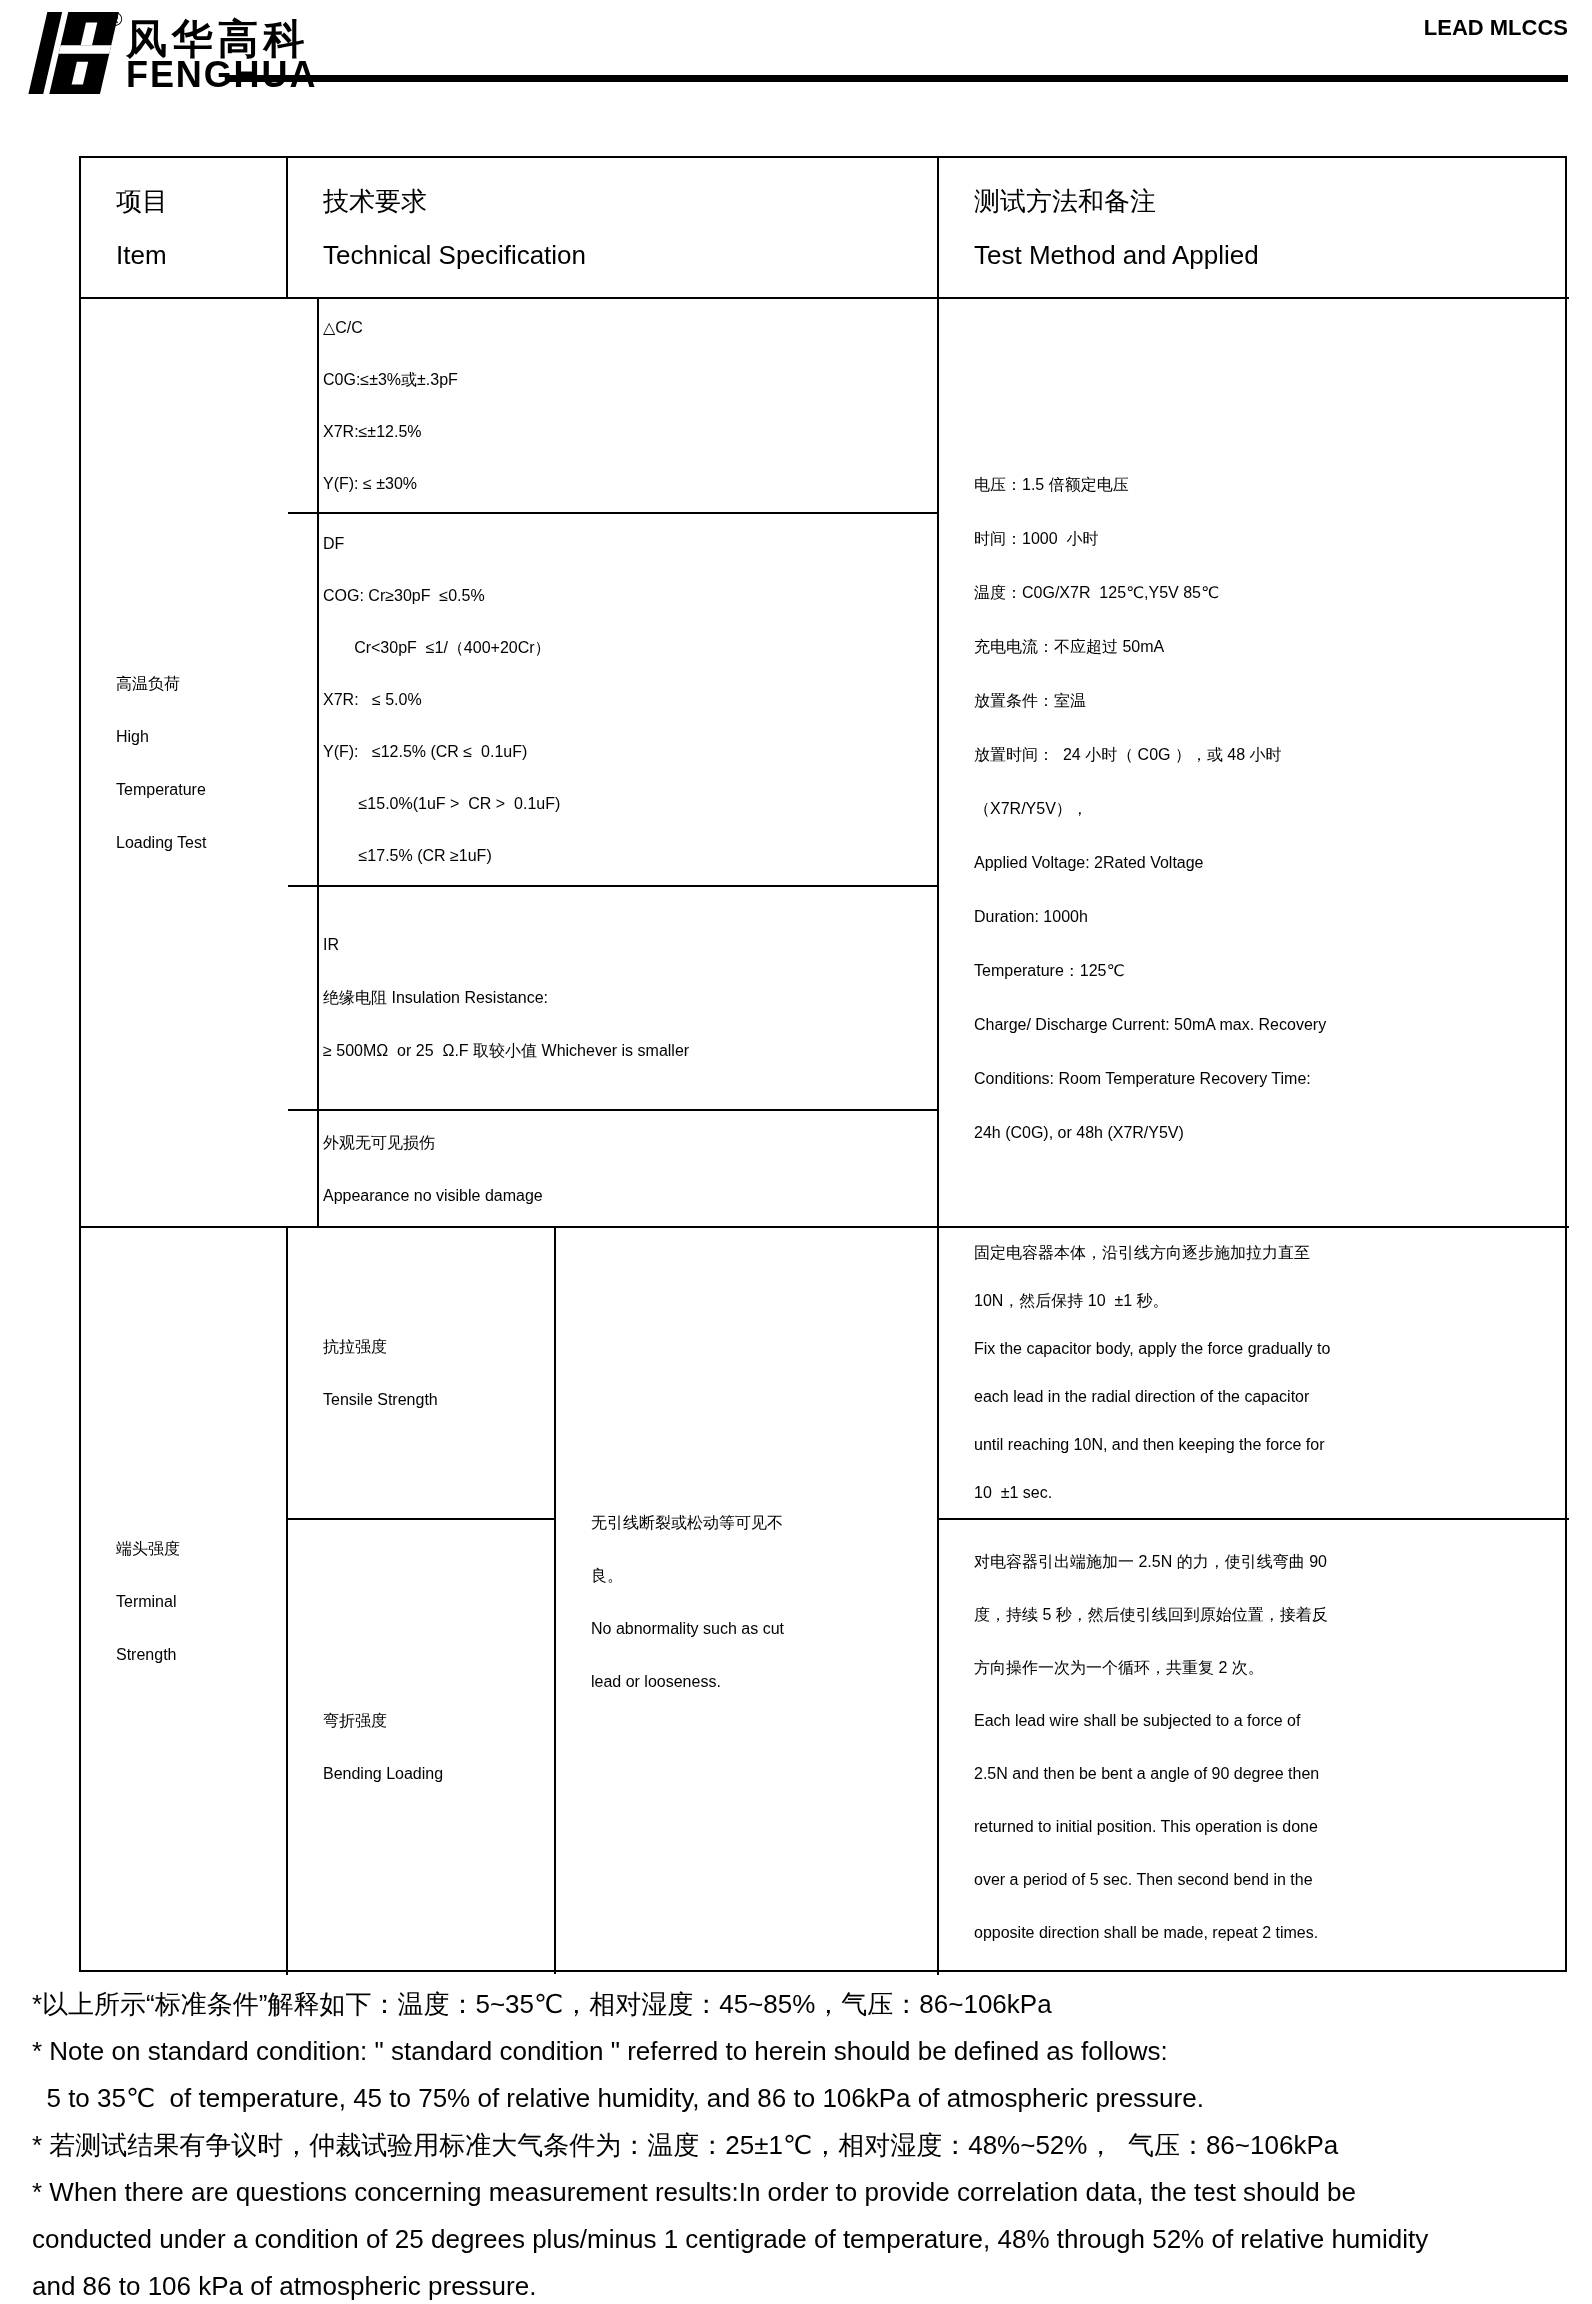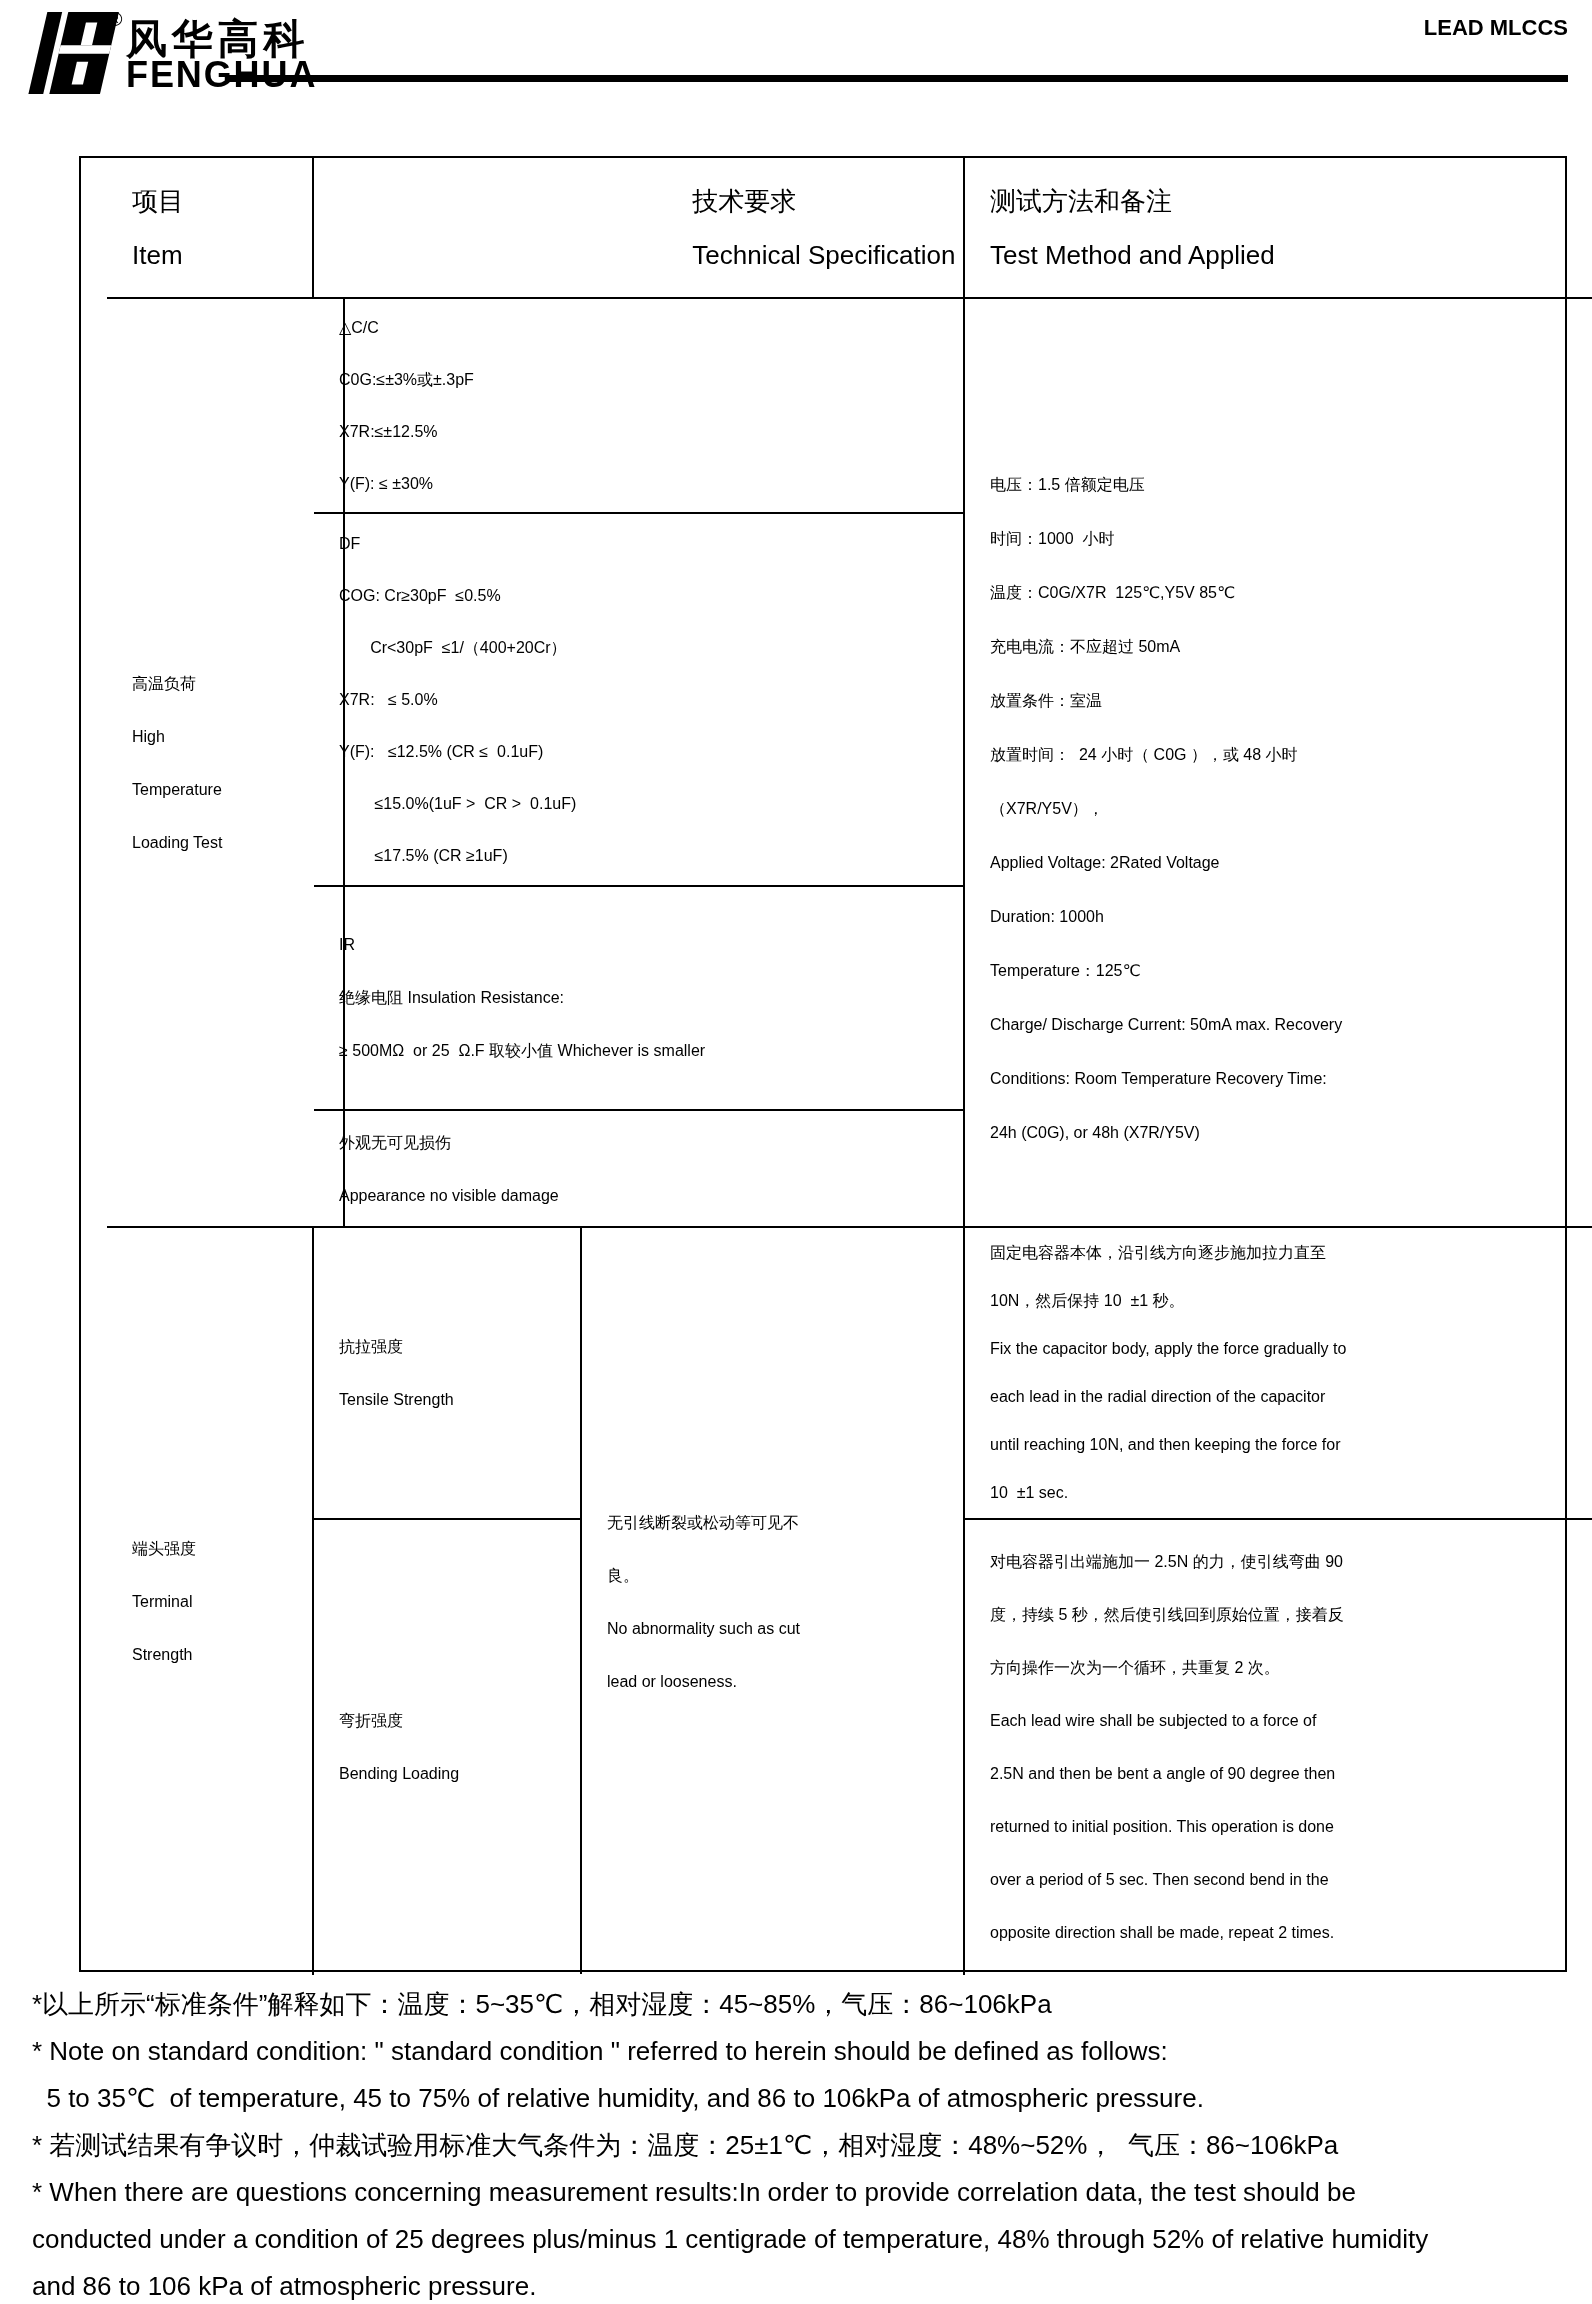--- a/index.html
+++ b/index.html
@@ -14,24 +14,24 @@
   #brand-cn{left:126px;top:11.5px;font-size:41px;font-weight:bold;letter-spacing:4.8px;}
   #brand-en{left:126px;top:54px;font-size:36px;font-weight:bold;letter-spacing:1.9px;}
   #doc-title{left:0;top:15.3px;width:1568px;text-align:right;font-size:22px;font-weight:bold;}
   #header-rule{left:227px;top:75px;width:1341px;height:6.7px;background:#000;}
   
   #spec-table{left:79px;top:156px;width:1488px;height:1816px;border:2.9px solid #000;}
   .cell{position:absolute;box-sizing:border-box;display:flex;flex-direction:column;justify-content:center;}
   .br{border-right:2.9px solid #000;}
   .bb{border-bottom:2.9px solid #000;}
   .lines{white-space:pre-wrap;font-size:16px;line-height:53px;}
-  .pad{padding-left:25px;padding-right:7.6px;margin-left:26px;}
+  .pad{padding-left:35px;padding-right:7.6px;}
   
   #h-item   {left:0;top:0;width:207px;height:141px;}
-  #h-spec   {left:207px;top:0;width:651px;height:141px;align-items:flex-end;}
+  #h-spec   {left:207px;top:0;width:651px;height:141px;}
   #h-method {left:858px;top:0;width:630px;height:141px;}
   .head-lines{white-space:pre-wrap;font-size:26px;line-height:54px;}
   
   #c-item1  {left:0;top:141px;width:238px;height:929px;}
   #c-dcc    {left:207px;top:141px;width:651px;height:215px;}
   #c-df     {left:207px;top:356px;width:651px;height:373px;}
   #c-ir     {left:207px;top:728px;width:651px;height:225px;}
   #c-app    {left:207px;top:953px;width:651px;height:117px;}
   #c-method1{left:858px;top:141px;width:630px;height:929px;padding-top:92px;}
   #c-dcc .lines,#c-df .lines{line-height:52px;}

